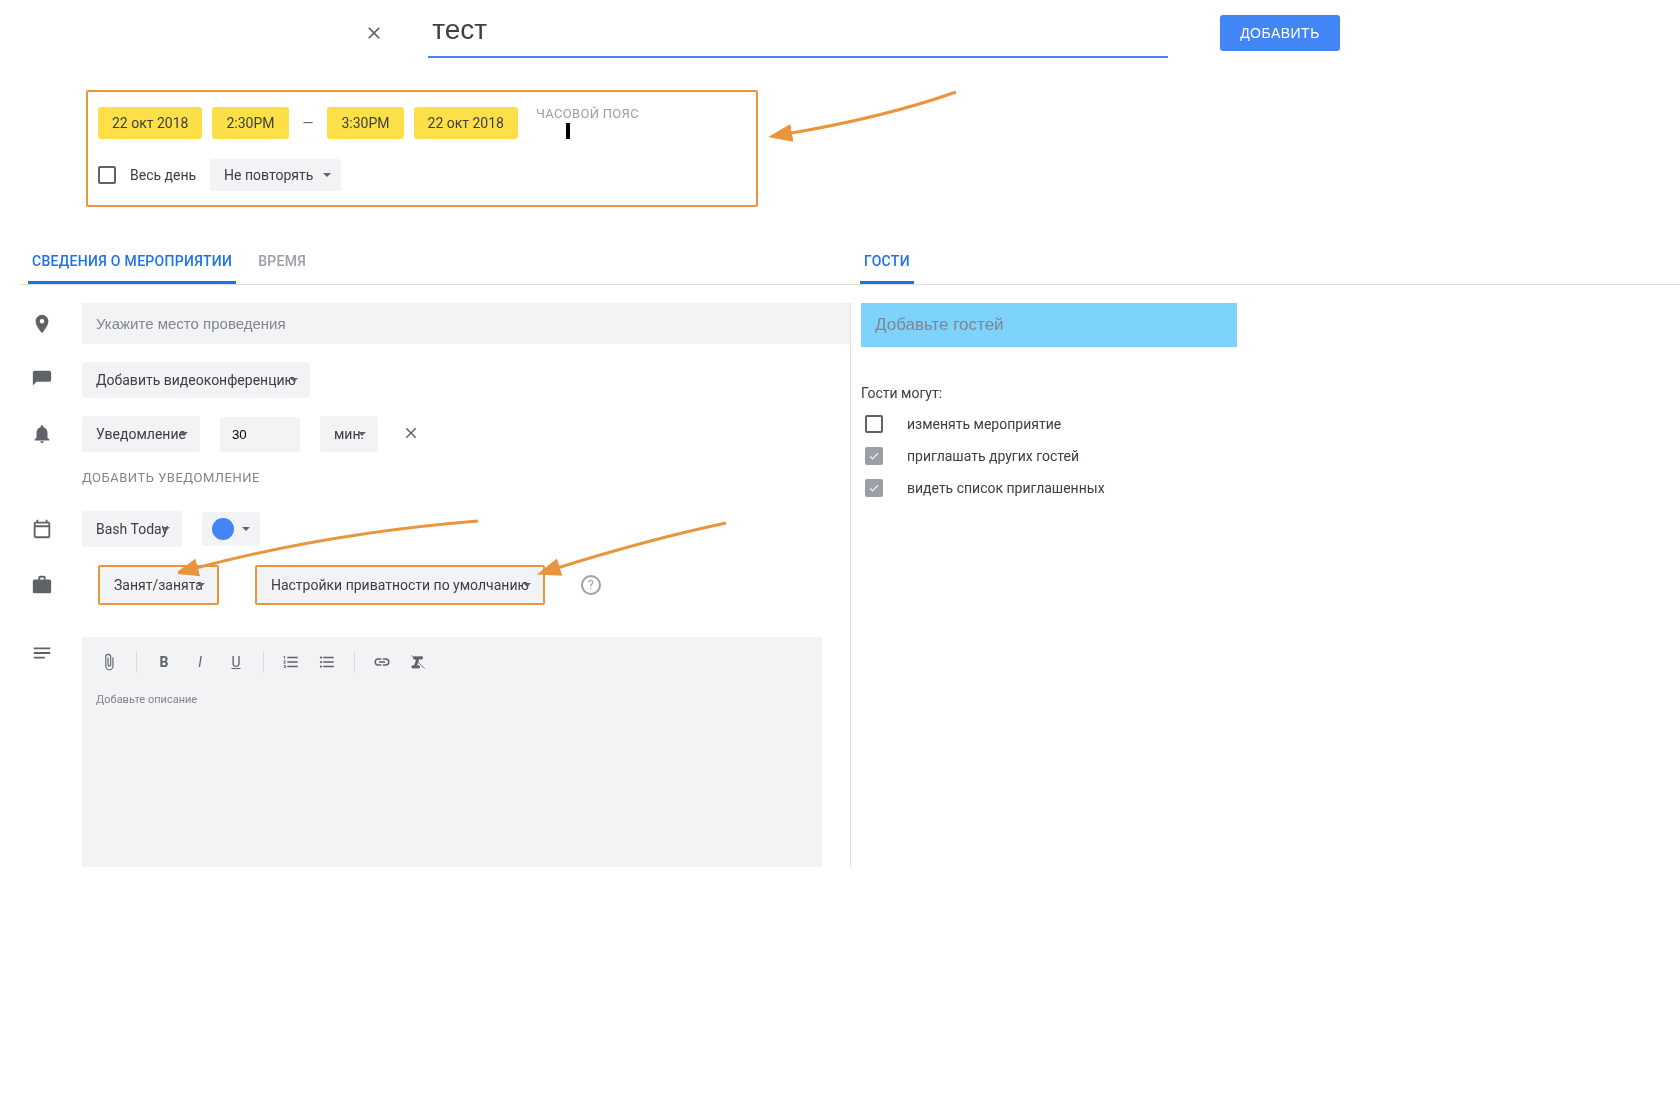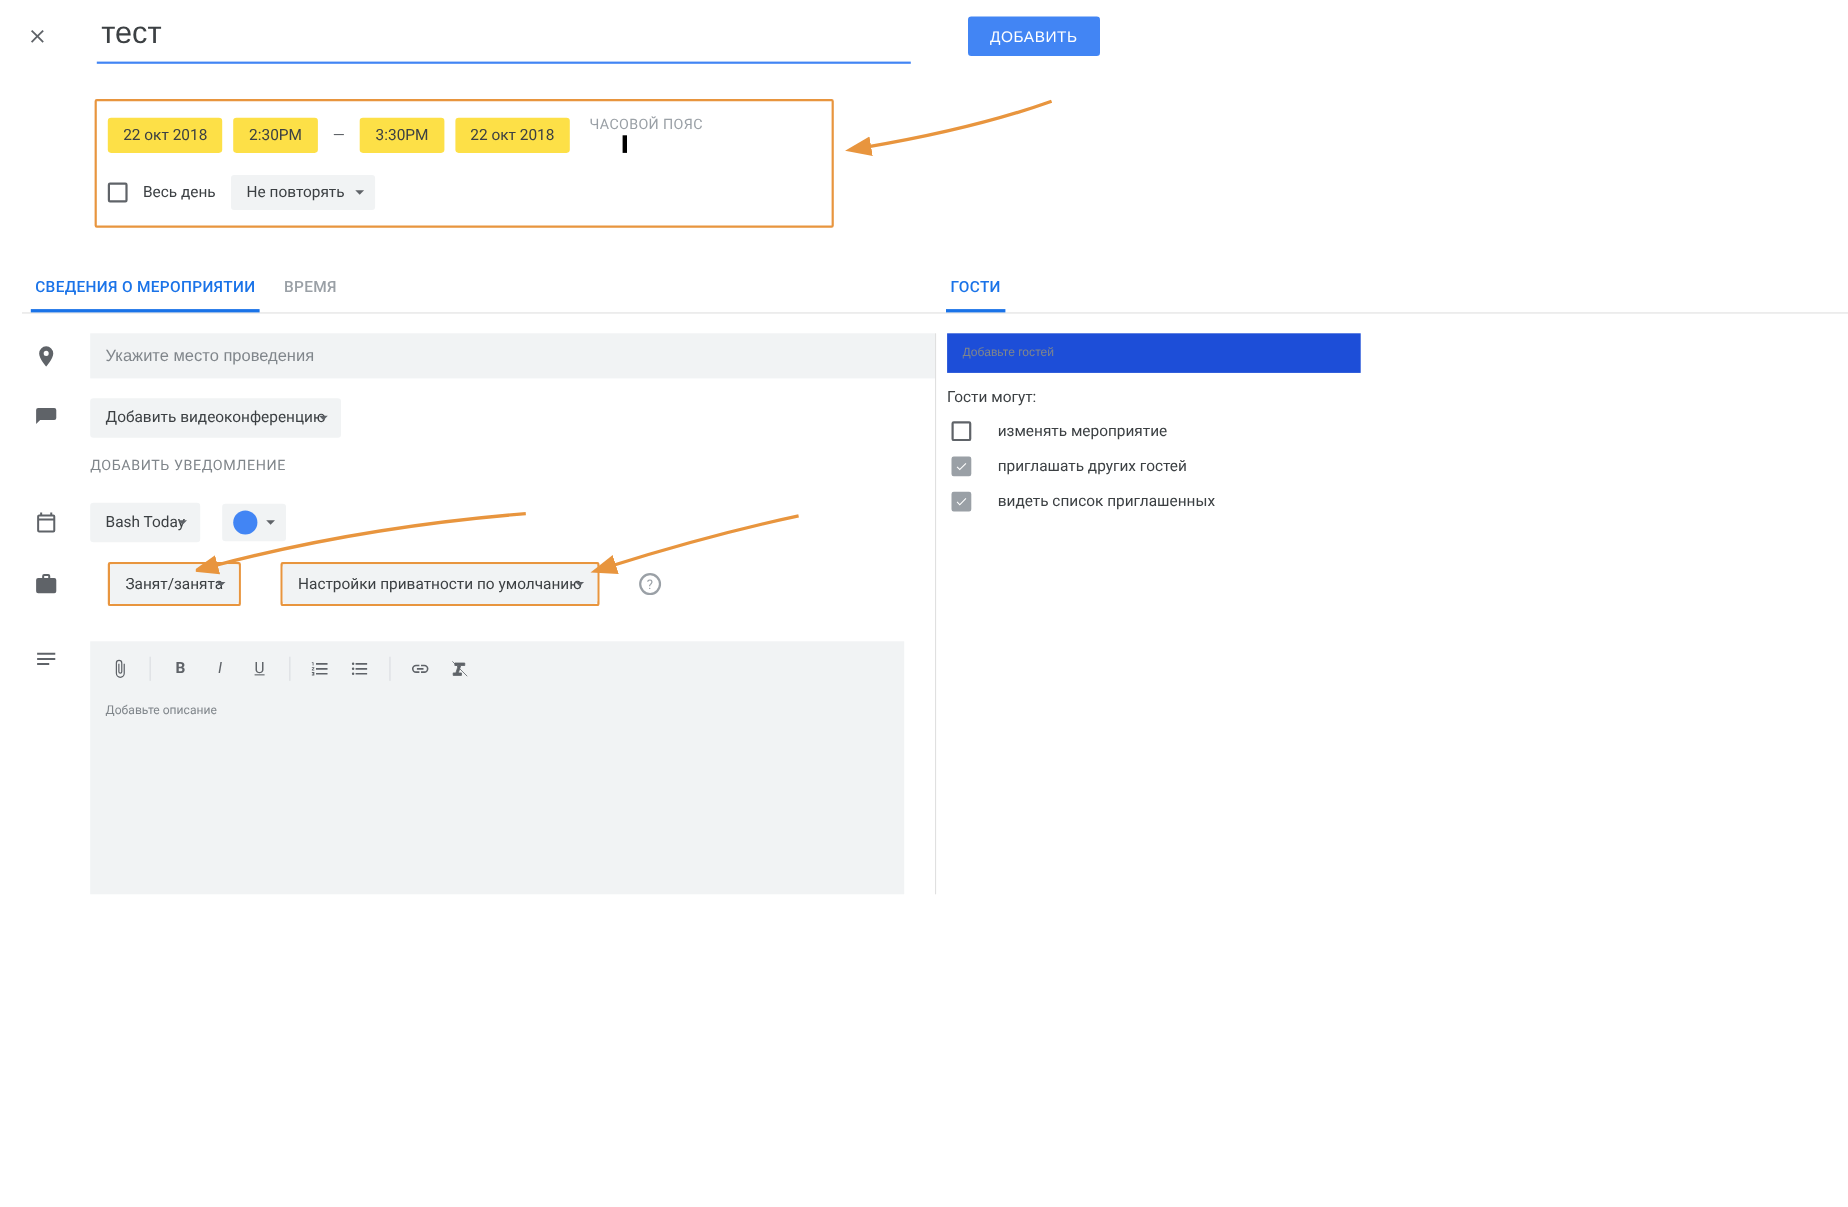--- a/index.html
+++ b/index.html
@@ -13,20 +13,21 @@
     overflow: hidden;
   }
   .container { padding: 8px 0 0 20px; }
 
   
   .header-row {
     display: flex;
     align-items: center;
     gap: 16px;
     padding: 0 0 8px 0;
+    justify-content: center;
   }
   .close-btn {
     width: 28px; height: 28px;
     display: flex; align-items: center; justify-content: center;
     cursor: pointer;
     color: #5f6368;
   }
   .title-wrap {
     flex: 0 0 740px;
     margin-left: 24px;
@@ -237,26 +238,26 @@
   }
   .tb-sep { width:1px; height:22px; background:#dadce0; margin:0 6px; }
   .editor-body {
     padding: 6px 14px 14px 14px;
     color: #80868b;
     font-size: 11px;
   }
 
   
   .guest-input {
-    background: #1d4ed8;
+    background: #7dd3fc;
     border:none; outline:none;
     width: 376px;
     padding: 12px 14px;
-    font-size: 11px;
-    margin-bottom: 14px;
+    font-size: 17px;
+    margin-bottom: 38px;
   }
   .guest-input::placeholder{ color:#80868b; }
   .perm-title { color:#3c4043; margin-bottom: 14px; }
   .perm-row { display:flex; align-items:center; gap: 24px; margin-bottom: 14px; margin-left:4px; }
 </style>
 </head>
 <body>
 
 <div class="container">
 
@@ -328,20 +329,35 @@
 
       <div class="form-row">
         <div class="row-icon">
           <svg width="22" height="22" viewBox="0 0 24 24">
               <path fill="currentColor" d="M20 2H4a2 2 0 0 0-2 2v14l4-4h14a2 2 0 0 0 2-2V4a2 2 0 0 0-2-2z"></path>
             </svg>
         </div>
         <div class="dd-inline">Добавить видеоконференцию</div>
       </div>
 
+      <div class="form-row">
+        <div class="row-icon">
+          <svg width="22" height="22" viewBox="0 0 24 24">
+              <path fill="currentColor" d="M12 22a2 2 0 0 0 2-2h-4a2 2 0 0 0 2 2zm6-6V11c0-3.07-1.64-5.64-4.5-6.32V4a1.5 1.5 0 0 0-3 0v.68C7.63 5.36 6 7.92 6 11v5l-2 2v1h16v-1z"></path>
+            </svg>
+        </div>
+        <div class="dd-inline">Уведомление</div>
+        <input class="num-input" value="30" style="">
+        <div class="dd-inline">мин.</div>
+        <div class="remove-x">
+          <svg width="18" height="18" viewBox="0 0 24 24">
+              <path fill="currentColor" d="M19 6.41 17.59 5 12 10.59 6.41 5 5 6.41 10.59 12 5 17.59 6.41 19 12 13.41 17.59 19 19 17.59 13.41 12z"></path>
+            </svg>
+        </div>
+      </div>
 
       <div class="add-notif">ДОБАВИТЬ УВЕДОМЛЕНИЕ</div>
 
       <div class="form-row">
         <div class="row-icon">
           <svg width="22" height="22" viewBox="0 0 24 24">
               <path fill="currentColor" d="M19 4h-1V2h-2v2H8V2H6v2H5a2 2 0 0 0-2 2v14a2 2 0 0 0 2 2h14a2 2 0 0 0 2-2V6a2 2 0 0 0-2-2zm0 16H5V10h14zm0-12H5V6h14z"></path>
             </svg>
         </div>
         <div class="dd-inline">Bash Today</div>

